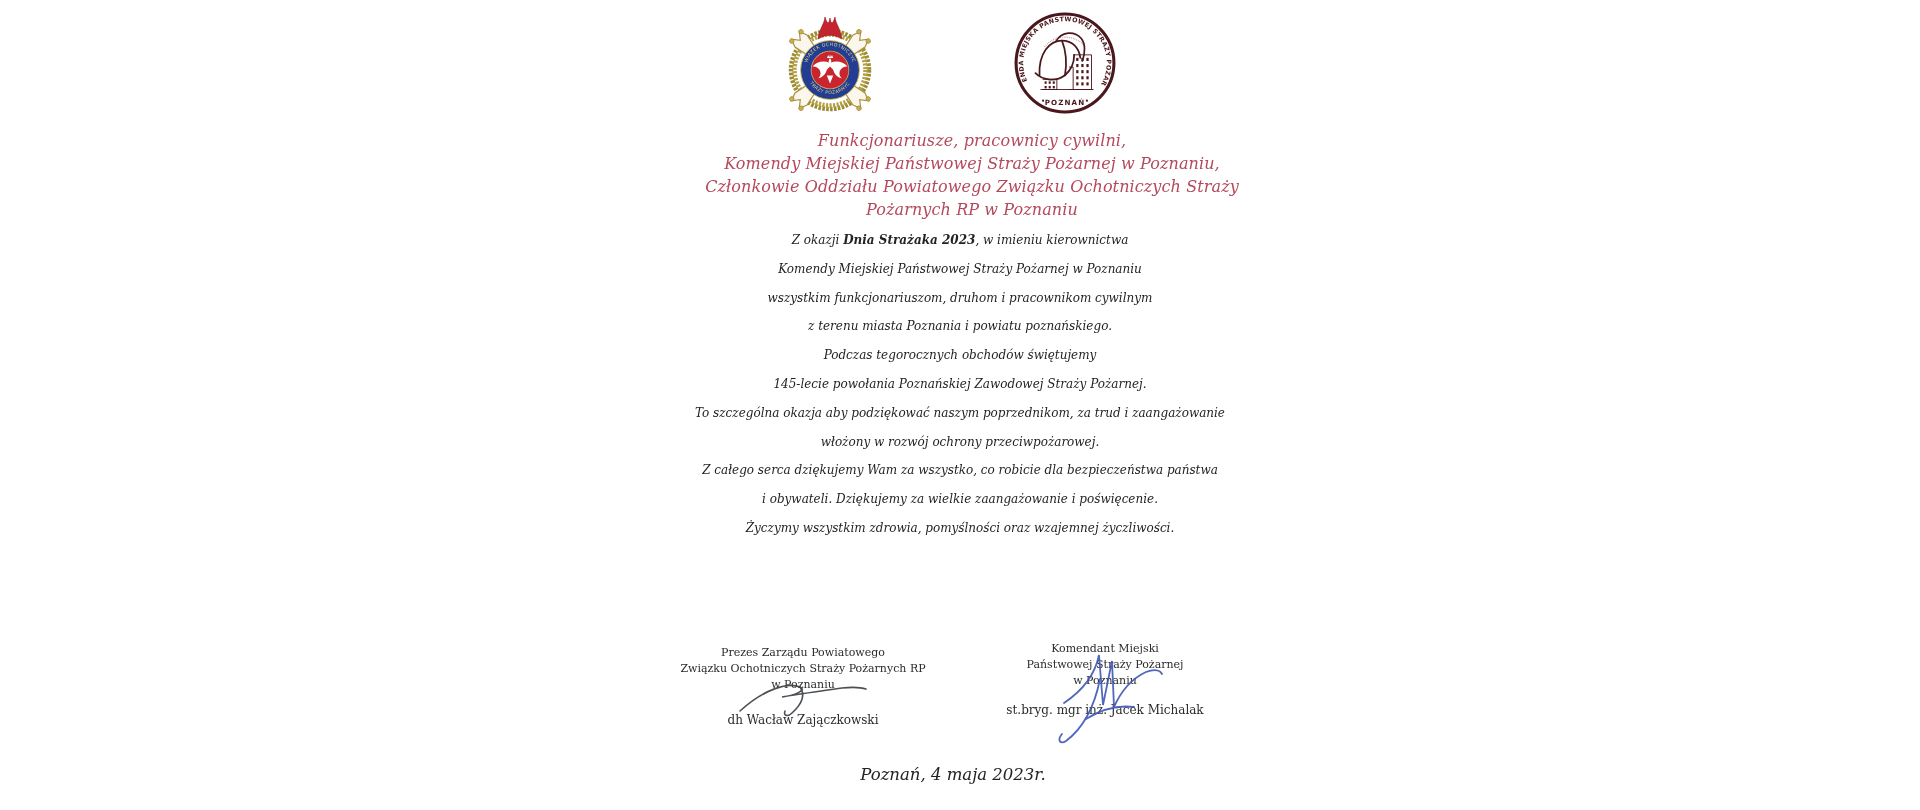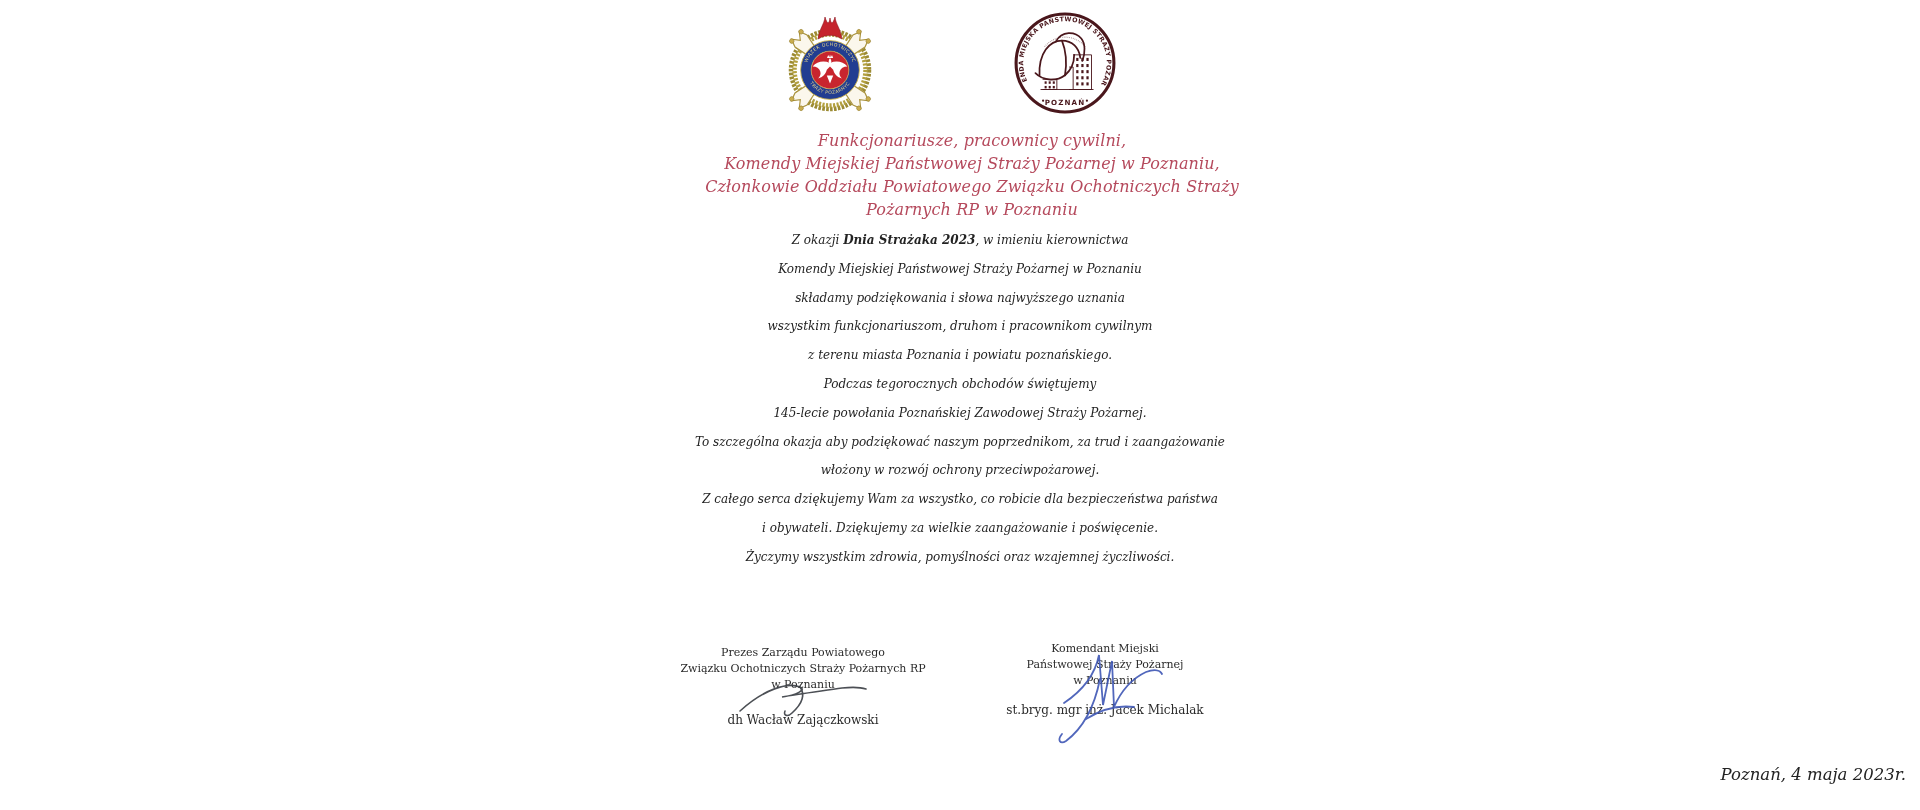--- a/index.html
+++ b/index.html
@@ -50,21 +50,21 @@
   .sig-name  { font-size: 12px; line-height: 15px; }
   .sig-left  .sig-name { margin-top: 20px; }
   .sig-right .sig-name { margin-top: 14px; }
   .scribble { position: absolute; pointer-events: none; }
   .scribble-left  { left: 62px; top: 34px; width: 150px; height: 40px; }
   .scribble-right { left: 78px; top: 6px;  width: 130px; height: 104px; }
 
   
   .date-line {
     left: 0; top: 765px; width: 1906px;
-    text-align: right;
+    text-align: center;
     font-style: italic;
     font-size: 16.5px;
     color: #232323;
   }
 </style>
 </head>
 <body>
 
 <div class="abs logo-left">
   <svg xmlns="http://www.w3.org/2000/svg" xmlns:xlink="http://www.w3.org/1999/xlink" viewBox="0 0 104 110" width="104" height="110">
@@ -178,21 +178,20 @@
 <div class="abs salutation">
   <div>Funkcjonariusze, pracownicy cywilni,</div>
   <div>Komendy Miejskiej Państwowej Straży Pożarnej w Poznaniu,</div>
   <div>Członkowie Oddziału Powiatowego Związku Ochotniczych Straży</div>
   <div>Pożarnych RP w Poznaniu</div>
 </div>
 
 <div class="abs body-text">
   <div><span>Z okazji </span><span class="b">Dnia Strażaka 2023</span><span>, w imieniu kierownictwa</span></div>
   <div>Komendy Miejskiej Państwowej Straży Pożarnej w Poznaniu</div>
-  <div>składamy podziękowania i słowa najwyższego uznania</div>
   <div>wszystkim funkcjonariuszom, druhom i pracownikom cywilnym</div>
   <div>z terenu miasta Poznania i powiatu poznańskiego.</div>
   <div>Podczas tegorocznych obchodów świętujemy</div>
   <div>145-lecie powołania Poznańskiej Zawodowej Straży Pożarnej.</div>
   <div>To szczególna okazja aby podziękować naszym poprzednikom, za trud i zaangażowanie</div>
   <div>włożony w rozwój ochrony przeciwpożarowej.</div>
   <div>Z całego serca dziękujemy Wam za wszystko, co robicie dla bezpieczeństwa państwa</div>
   <div>i obywateli. Dziękujemy za wielkie zaangażowanie i poświęcenie.</div>
   <div>Życzymy wszystkim zdrowia, pomyślności oraz wzajemnej życzliwości.</div>
 </div>

